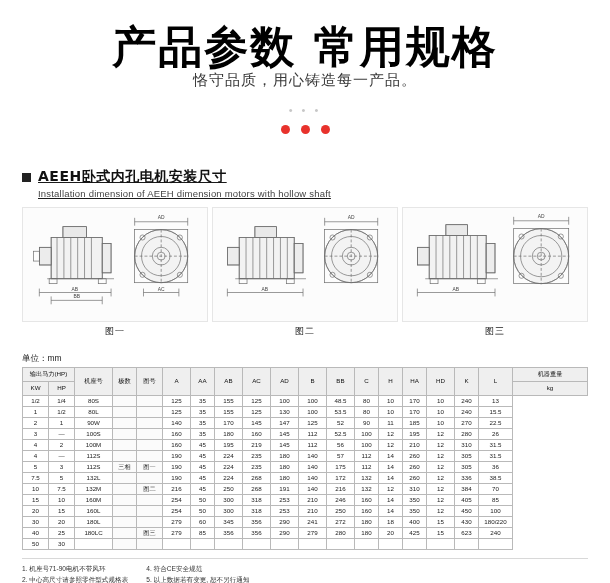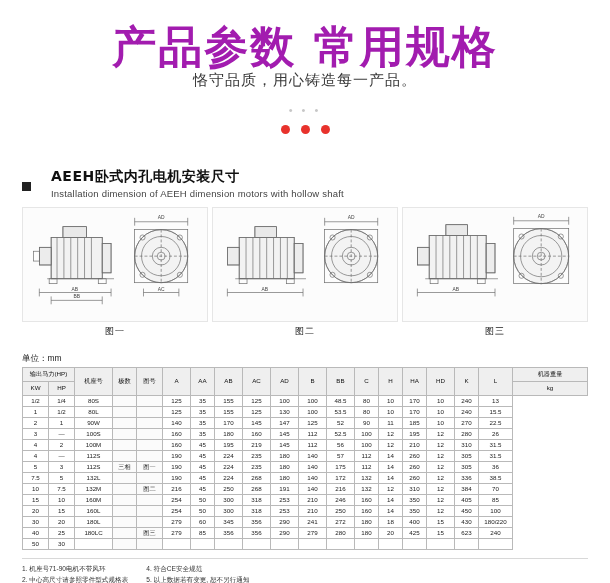--- a/index.html
+++ b/index.html
@@ -13,21 +13,21 @@
     position:relative;
   }
   .page { width:610px; height:583px; position:relative; }
 
   
   .hero { padding-top:22px; text-align:center; }
   .hero-title {
     font-size:44px;
     font-weight:bold;
     letter-spacing:2px;
-    color:#a21caf;
+    color:#000000;
     line-height:1.12;
     font-family:"DejaVu Sans", sans-serif;
   }
   .hero-sub {
     font-size:15px;
     color:#3a3a3a;
     letter-spacing:1px;
     font-family:"DejaVu Sans", sans-serif;
   }
   .hero-dots-wrap { margin-top:10px; }
@@ -38,21 +38,21 @@
     font-size:11px;
   }
   .reddots { margin-top:7px; display:flex; justify-content:center; gap:11px; }
   .reddot { width:9px; height:9px; border-radius:50%; background:#e8322c; }
 
   
   .section {
     margin:34px 22px 0 22px;
     position:relative;
   }
-  .sec-head { display:flex; align-items:center; gap:20px; }
+  .sec-head { display:flex; align-items:flex-start; gap:7px;text-decoration:underline; }
   .sec-square {
     width:9px; height:9px; background:#222; margin-top:5px; flex:0 0 auto;
   }
   .sec-cn {
     font-size:14px; font-weight:bold; color:#111; letter-spacing:0.5px;
     font-family:"DejaVu Sans", sans-serif;
   }
   .sec-en {
     font-size:9.5px; color:#444; margin-top:2px; letter-spacing:0.2px;
   }

